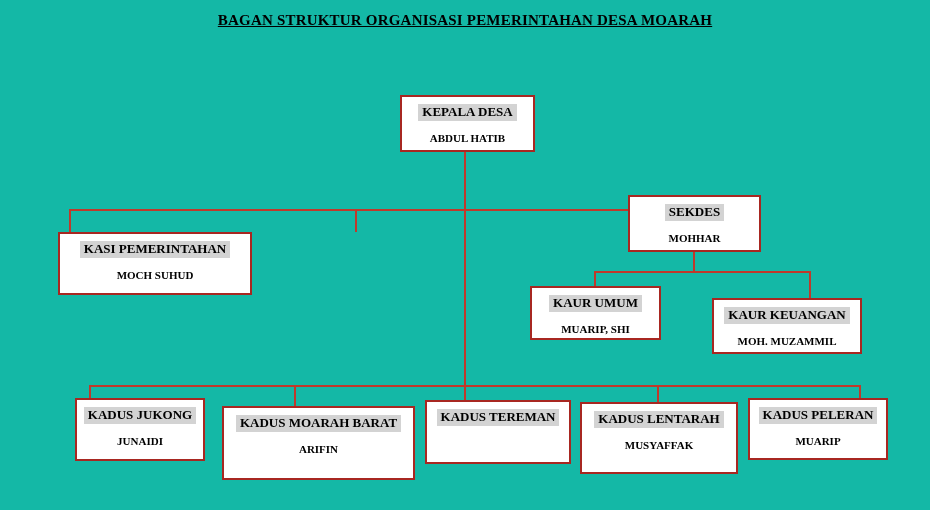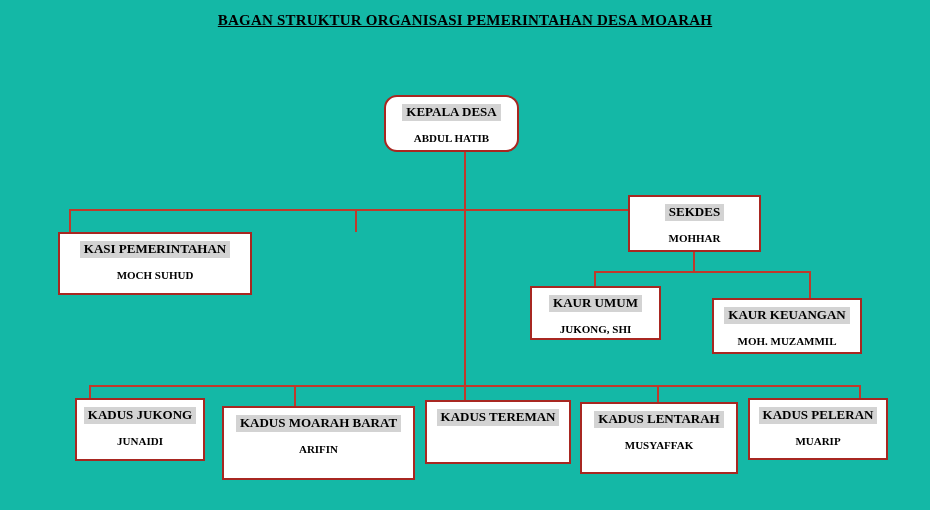--- a/index.html
+++ b/index.html
@@ -68,39 +68,39 @@
   <div class="line" style="left:594px; top:271px; width:217px; height:2px;"></div>
   <div class="line" style="left:594px; top:271px; width:2px; height:15px;"></div>
   <div class="line" style="left:809px; top:271px; width:2px; height:27px;"></div>
   <div class="line" style="left:89px;  top:385px; width:772px; height:2px;"></div>
   <div class="line" style="left:89px;  top:385px; width:2px; height:13px;"></div>
   <div class="line" style="left:294px; top:385px; width:2px; height:21px;"></div>
   <div class="line" style="left:464px; top:385px; width:2px; height:15px;"></div>
   <div class="line" style="left:657px; top:385px; width:2px; height:17px;"></div>
   <div class="line" style="left:859px; top:385px; width:2px; height:13px;"></div>
 
-  <div class="node" style="left:384px; top:95px; width:135px; height:57px;border-radius:13px;">
+  <div class="node" style="left:400px; top:95px; width:135px; height:57px;">
     <span class="node-title">KEPALA DESA</span>
     <span class="node-person">ABDUL HATIB</span>
   </div>
 
   <div class="node" style="left:58px; top:232px; width:194px; height:63px;">
     <span class="node-title">KASI PEMERINTAHAN</span>
     <span class="node-person">MOCH SUHUD</span>
   </div>
 
 
   <div class="node" style="left:628px; top:195px; width:133px; height:57px;">
     <span class="node-title">SEKDES</span>
     <span class="node-person">MOHHAR</span>
   </div>
 
   <div class="node" style="left:530px; top:286px; width:131px; height:54px;">
     <span class="node-title">KAUR UMUM</span>
-    <span class="node-person">JUKONG, SHI</span>
+    <span class="node-person">MUARIP, SHI</span>
   </div>
 
   <div class="node" style="left:712px; top:298px; width:150px; height:56px;">
     <span class="node-title">KAUR KEUANGAN</span>
     <span class="node-person">MOH. MUZAMMIL</span>
   </div>
 
   <div class="node" style="left:75px; top:398px; width:130px; height:63px;">
     <span class="node-title">KADUS JUKONG</span>
     <span class="node-person">JUNAIDI</span>

